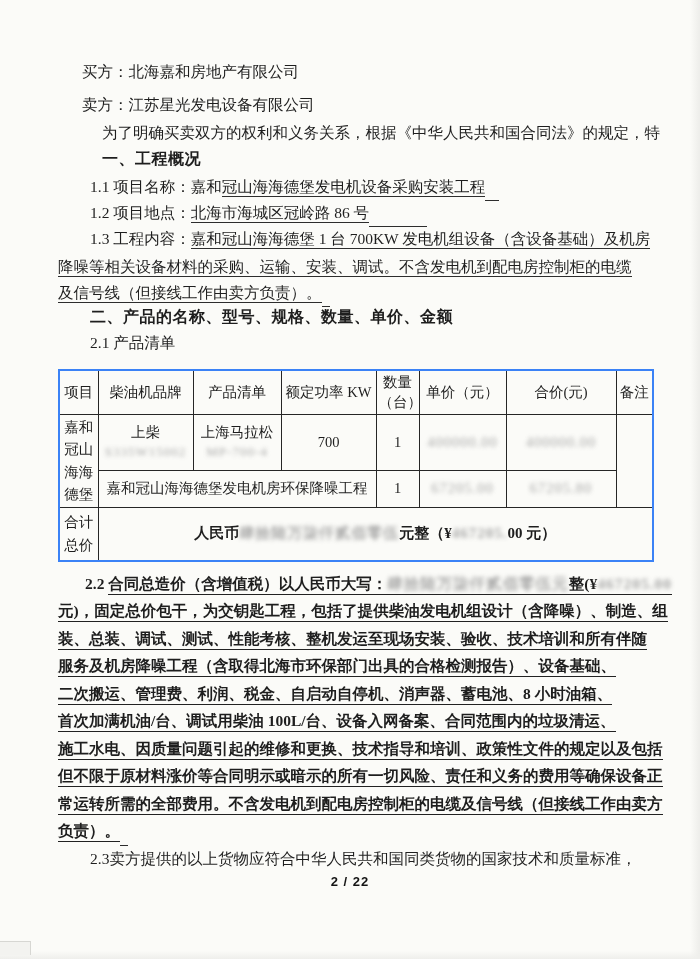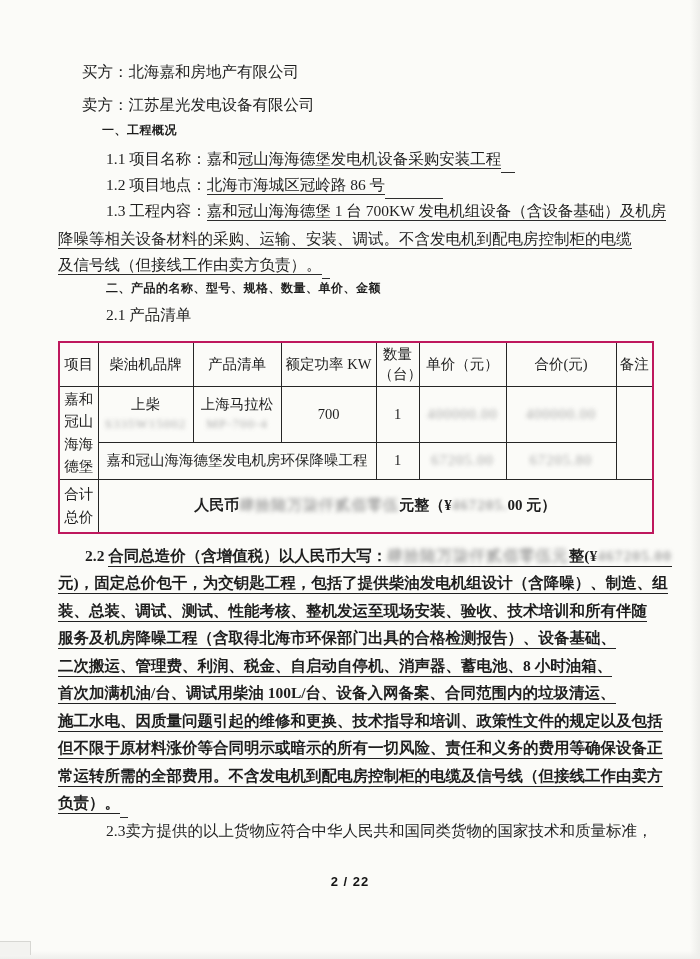--- a/index.html
+++ b/index.html
@@ -11,39 +11,39 @@
   }
   .edge-right{position:absolute;top:0;right:0;bottom:0;width:10px;
     background:linear-gradient(270deg,#ededea,rgba(255,255,255,0));}
   .edge-bottom{position:absolute;left:0;right:0;bottom:0;height:8px;
     background:linear-gradient(0deg,#efefec,rgba(255,255,255,0));}
   .corner-artifact{position:absolute;left:0;bottom:4px;width:30px;height:13px;
     background:#f3f3f0;border-top:1px solid #d7d7d3;border-right:1px solid #d7d7d3;}
   .content{position:absolute;left:58px;top:50px;width:594px;}
   .ln{height:28px;line-height:28px;font-size:15.5px;white-space:nowrap;}
   .ml24{margin-left:24px}
-  .ml30{margin-left:48px}
+  .ml30{margin-left:32px}
   .ml44{margin-left:44px}
   .mt5{margin-top:5px}
   .mt8{margin-top:8px}
   .mtm2{margin-top:-2px}
   .mtm4{margin-top:-4px}
-  .sec-title{font-weight:bold;font-size:12px;letter-spacing:.5px;font-family:Liberation Mono, monospace;}
+  .sec-title{font-weight:bold;font-size:16px;letter-spacing:.5px;}
   .u{border-bottom:1.2px solid #2d2d2d;padding-bottom:1px;}
   .ub{border-bottom:1.4px solid #222;padding-bottom:2px;}
   .tail{display:inline-block;height:1em;vertical-align:bottom;border-bottom:1.2px solid #2d2d2d;}
   .tail8{width:8px}.tail60{width:58px}.tail14{width:14px}
   .redacted{color:#929292;filter:blur(2.1px);letter-spacing:1px;opacity:.8;}
   .redacted.sm{font-size:13px;}
   
   table.prod{border-collapse:collapse;margin-top:12px;width:594px;table-layout:fixed;
     font-size:14.5px;}
   table.prod td{border:1.4px solid #262626;text-align:center;vertical-align:middle;
     padding:1px 2px;overflow:hidden;}
-  table.prod{border:2px solid #be185d;}
+  table.prod{border:2px solid #3b82f6;}
   tr.thead td{height:41px;line-height:1.3;}
   td.two-line div{line-height:1.35;}
   td.lower{vertical-align:bottom;padding-bottom:7px;}
   tr.r1 td{height:51px;}
   tr.r2 td{height:33px;}
   tr.rt td{height:50px;}
   td.vproj{font-size:14.5px;line-height:1.55;padding:3px 0;}
   td.totlabel{line-height:1.55;}
   td.totcell{font-weight:bold;font-size:15px;}
   .sec22 .ln{height:27.5px;line-height:27.5px;}
@@ -62,20 +62,23 @@
 
   <div class="content">
 
     <div class="ln ml24 mt8">
       <span>买方：北海嘉和房地产有限公司</span>
     </div>
     <div class="ln ml24 mt5">
       <span>卖方：江苏星光发电设备有限公司</span>
     </div>
 
+    <div class="ln ml44">
+      <span>为了明确买卖双方的权利和义务关系，根据《中华人民共和国合同法》的规定，特</span>
+    </div>
 
     <div class="ln ml44 sec-title mtm2">
       <span>一、工程概况</span>
     </div>
 
     <div class="ln ml30">
       <span>1.1 项目名称：</span><span>嘉和</span><span class="u">冠山海海德堡发电机设备采购安装工程</span><span class="tail tail14"></span>
     </div>
     <div class="ln ml30 mtm2">
       <span>1.2 项目地点：</span><span class="u">北海市海城区冠岭路 86 号</span><span class="tail tail60"></span>

